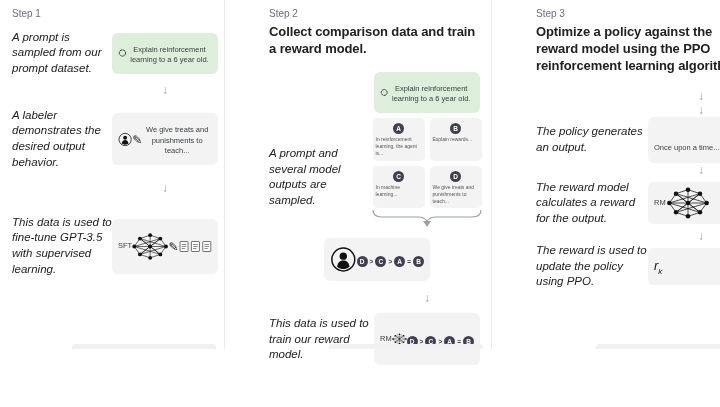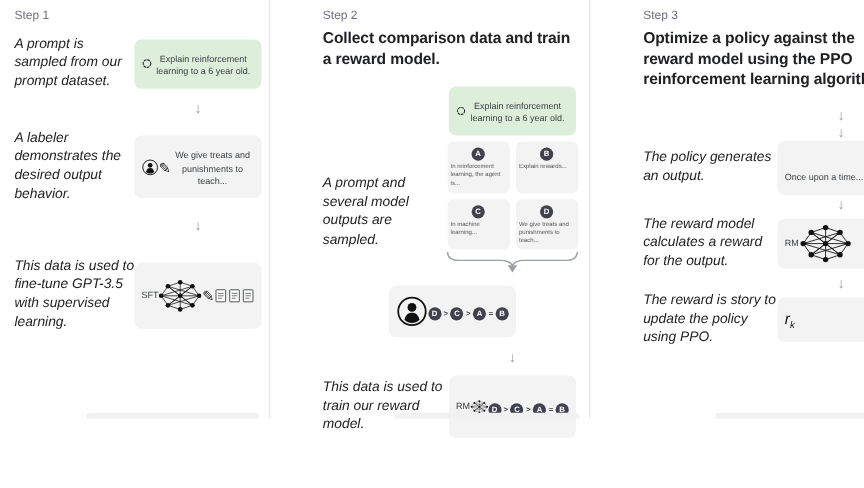--- a/index.html
+++ b/index.html
@@ -285,21 +285,21 @@
       </div>
     </div>
     <div class="row arrow-row" style="min-height:14px">
         <div class="txt"></div>
         <div class="fig">
           <span class="arrow">↓</span>
         </div>
       </div>
 
     <div class="row" style="min-height:34px">
-      <div class="txt">The reward is story to update the policy using PPO.</div>
+      <div class="txt">The reward is used to update the policy using PPO.</div>
       <div class="fig">
         <div class="box gray" style="padding:10px 6px">
           <span class="rk"><span>r</span><sub>k</sub></span>
         </div>
       </div>
     </div>
 
     <svg class="loop-svg" width="18" height="192">
       <path d="M2,183 H9 Q15,183 15,177 V15 Q15,9 9,9 H7" fill="none" stroke="#8e8ea0" stroke-width="1.3"></path>
       <path d="M8,5 L1,9 L8,13 Z" fill="#8e8ea0"></path>

